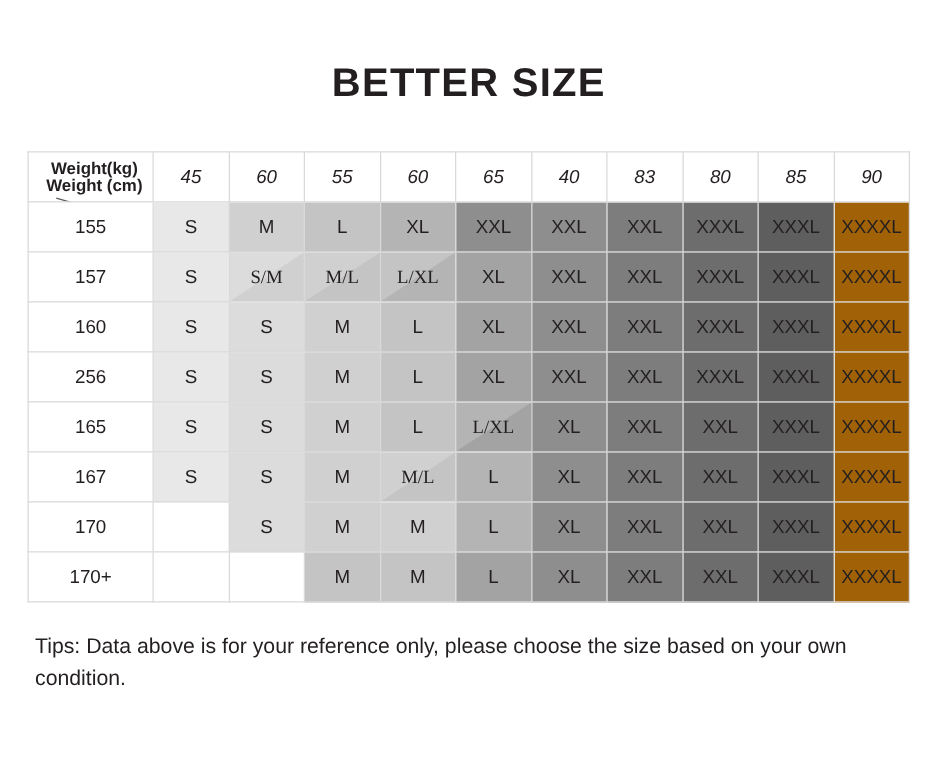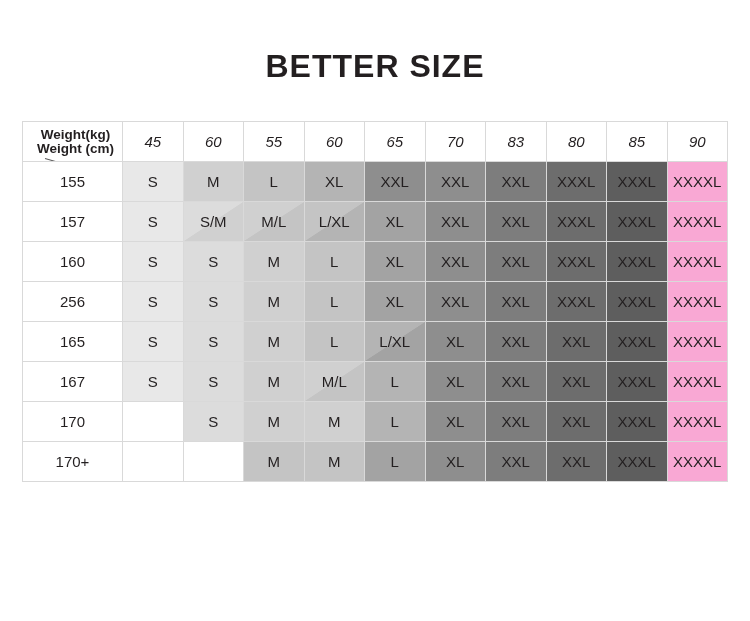--- a/index.html
+++ b/index.html
@@ -97,29 +97,30 @@
   .s1  { background: #e8e8e8; }
   .s2  { background: #dcdcdc; }
   .s3  { background: #d0d0d0; }
   .s4  { background: #c4c4c4; }
   .s5  { background: #b4b4b4; }
   .s6  { background: #a3a3a3; }
   .s7  { background: #8e8e8e; }
   .s8  { background: #7d7d7d; }
   .s9  { background: #6d6d6d; }
   .s10 { background: #5e5e5e; }
-  .s11 { background: #f9a8d4; }
+  .s11 { background: #a16207; }
   
   td.split {
     position: relative;
     padding: 0;
   }
   td.split .lbl {
     position: relative;
     z-index: 2;
+    font-family: Liberation Serif, serif;
   }
   td.split .tri {
     position: absolute;
     left: 0; top: 0; right: 0; bottom: 0;
     z-index: 1;
   }
   .tips {
     margin: 22px 28px 0 28px;
     font-size: 17px;
     line-height: 1.55;
@@ -143,21 +144,21 @@
           <td class="corner">
             <div class="w">Weight(kg)</div>
             <div class="diag"></div>
             <div class="h">Weight (cm)</div>
           </td>
         <th class="colhead">45</th>
             <th class="colhead">60</th>
             <th class="colhead">55</th>
             <th class="colhead">60</th>
             <th class="colhead">65</th>
-            <th class="colhead">70</th>
+            <th class="colhead">40</th>
             <th class="colhead">83</th>
             <th class="colhead">80</th>
             <th class="colhead">85</th>
             <th class="colhead">90</th>
           </tr>
       </thead>
       <tbody>
           <tr>
             <td class="rowhead">155</td>
             <td class="s1"><span class="lbl">S</span></td>
@@ -259,14 +260,15 @@
             <td class="s7"><span class="lbl">XL</span></td>
             <td class="s8"><span class="lbl">XXL</span></td>
             <td class="s9"><span class="lbl">XXL</span></td>
             <td class="s10"><span class="lbl">XXXL</span></td>
             <td class="s11"><span class="lbl">XXXXL</span></td>
           </tr>
         </tbody>
     </table>
   </div>
 
+  <div class="tips">Tips: Data above is for your reference only, please choose the size based on your own condition.</div>
 
 </div>
 
 </body></html>

